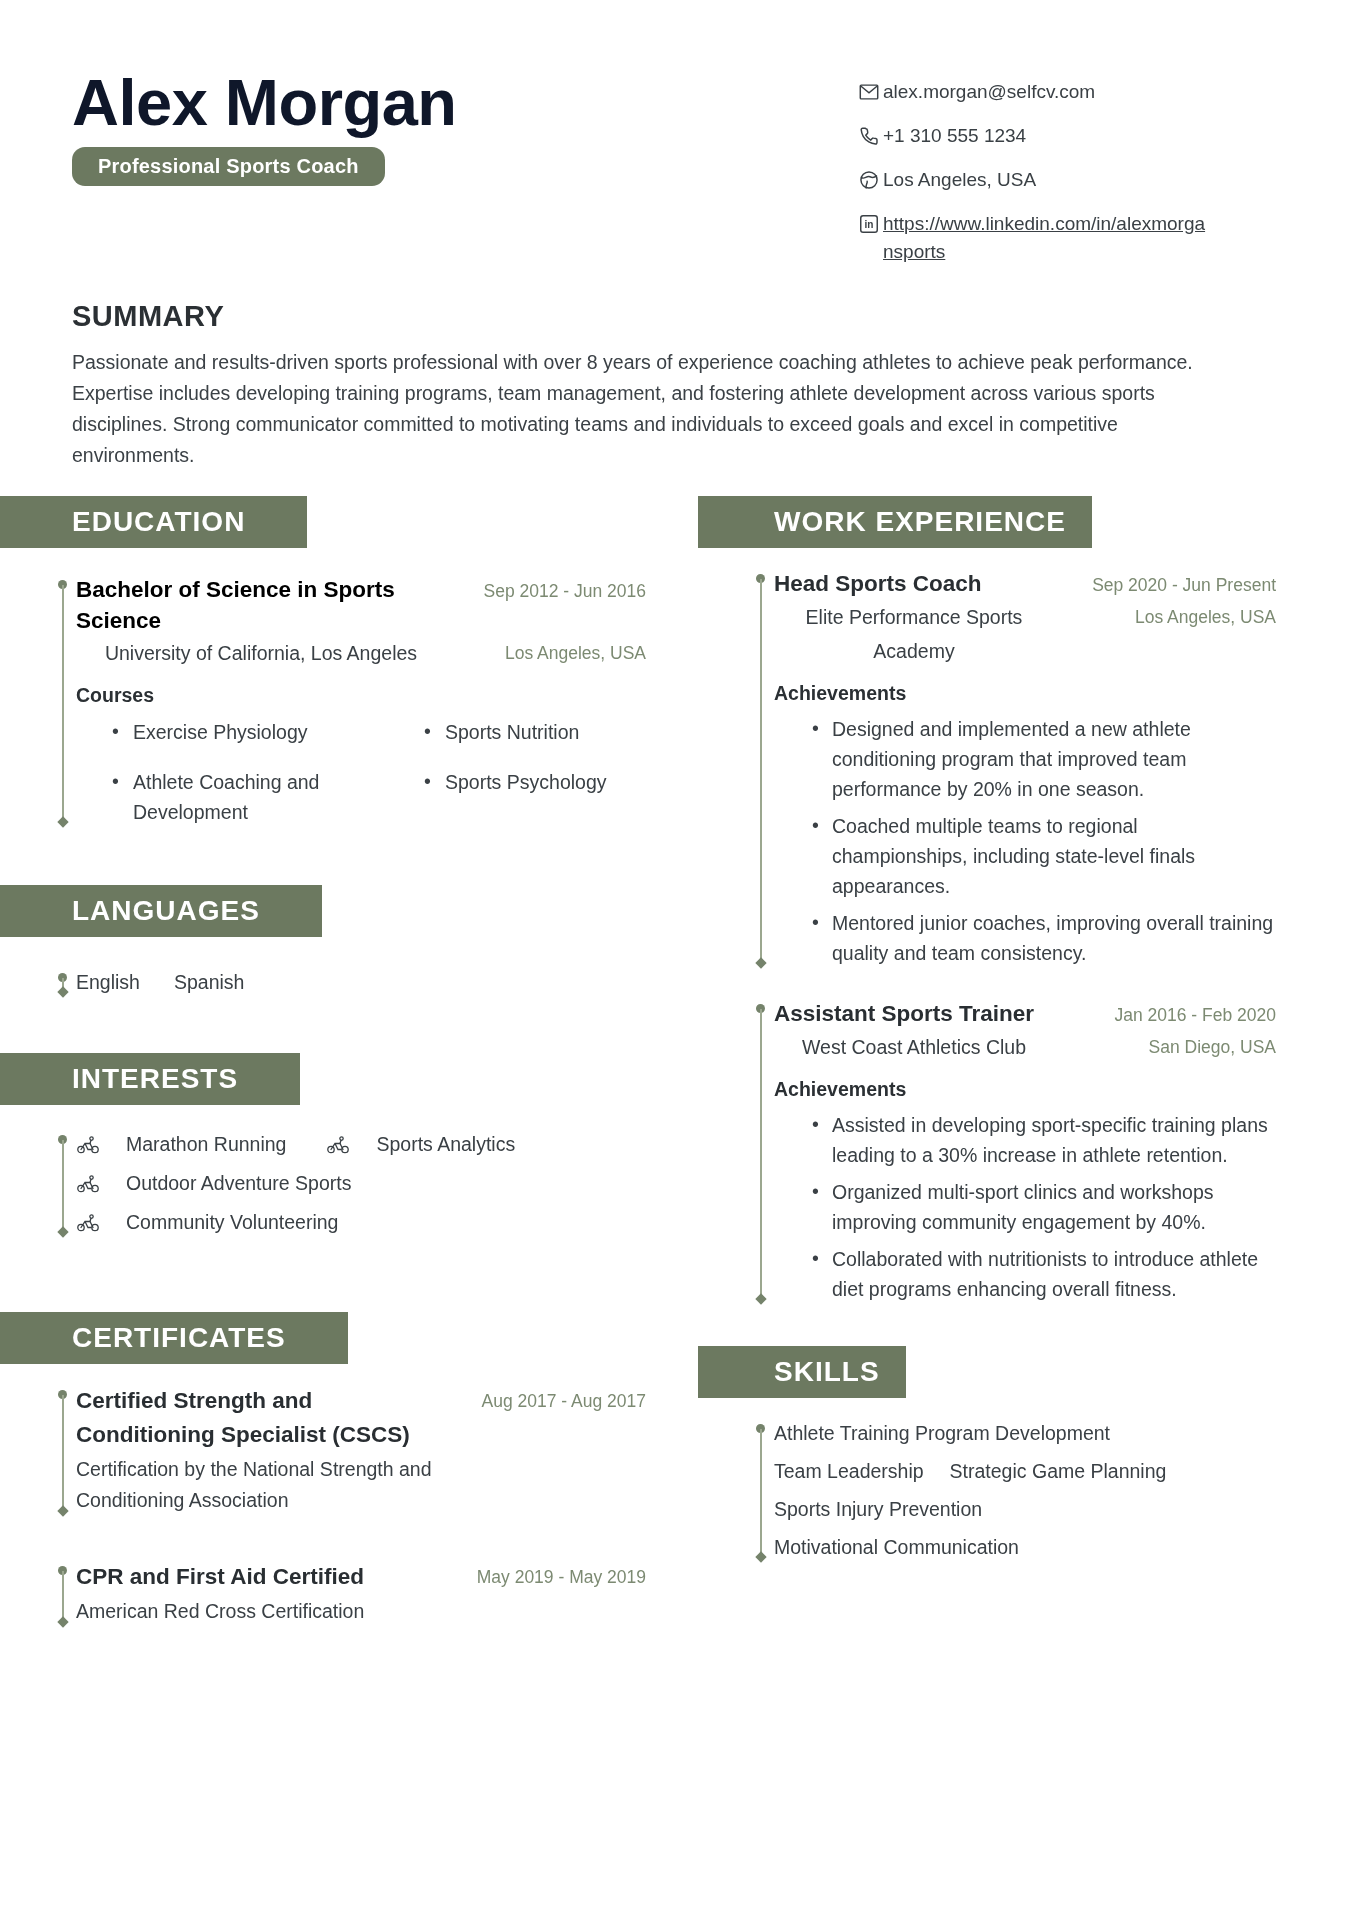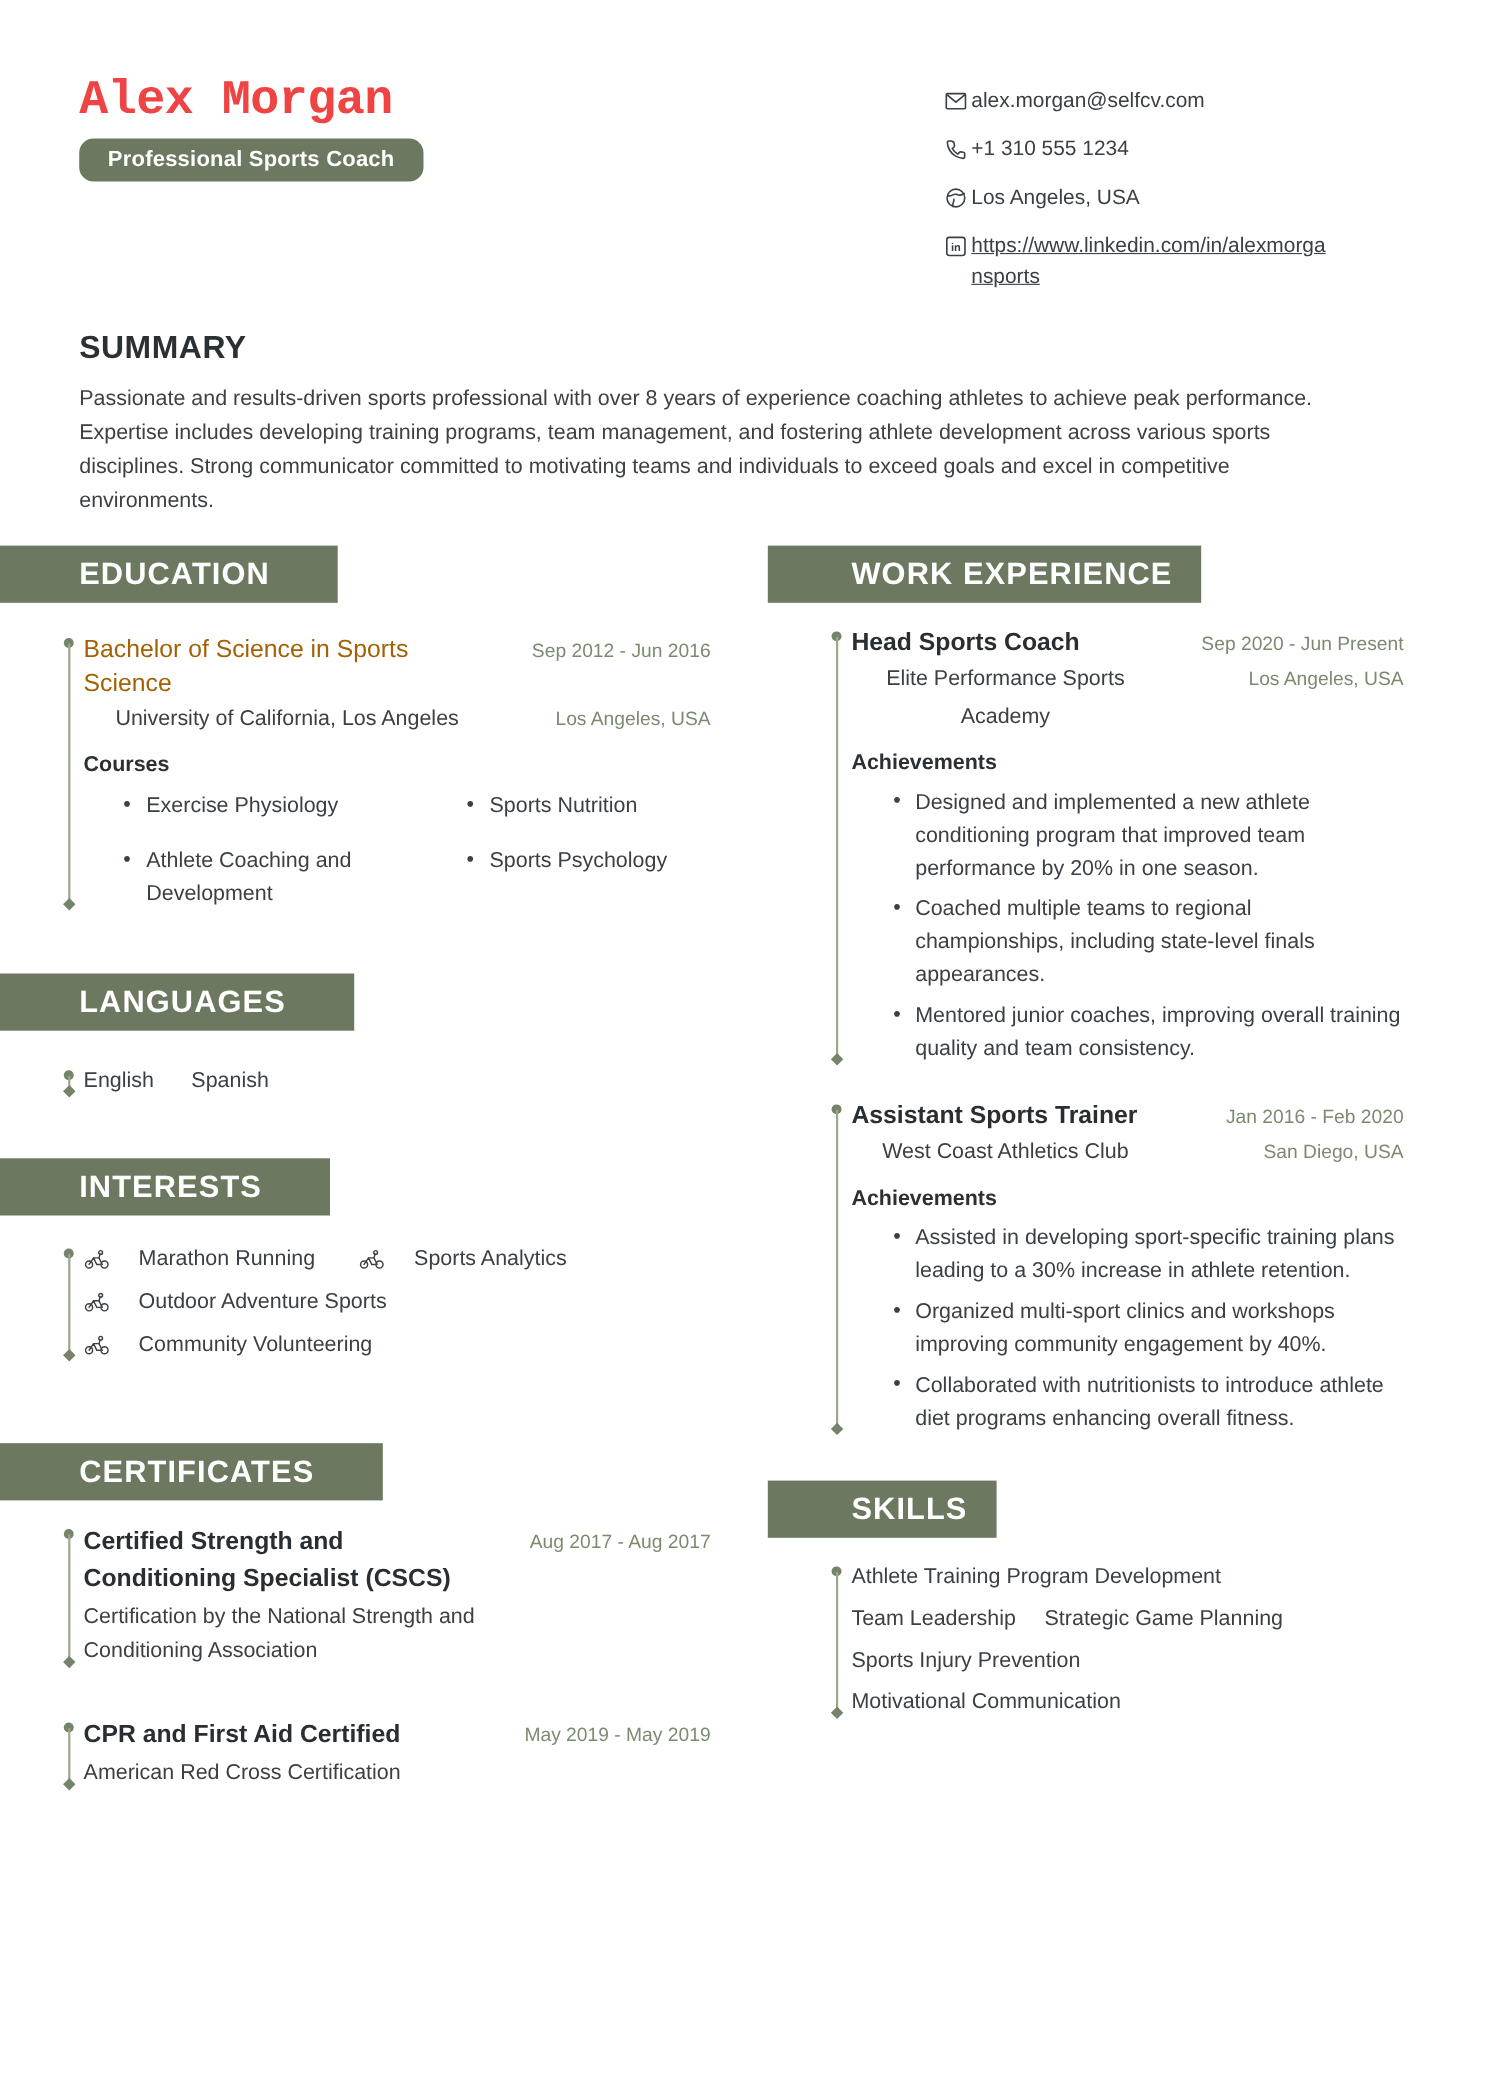--- a/index.html
+++ b/index.html
@@ -10,21 +10,21 @@
     --ink:#383E43;
     --ink-dark:#2B3034;
   }
   *{box-sizing:border-box;margin:0;padding:0;}
   html,body{background:#ffffff;}
   body{font-family:"Liberation Sans","DejaVu Sans",sans-serif;color:var(--ink);}
   .page{position:relative;width:1350px;height:1907px;background:#fff;overflow:hidden;}
 
   
   .header-left{position:absolute;left:72px;top:70px;}
-  .name{font-size:44px;line-height:1.0;font-weight:800;color:#ef4444;letter-spacing:-0.5px;font-family:Liberation Mono, monospace;}
+  .name{font-size:65px;line-height:1.0;font-weight:800;color:#0f172a;letter-spacing:-0.5px;}
   .badge{display:inline-block;margin-top:12px;background:var(--green);color:#fff;
          font-size:20px;font-weight:700;padding:8px 26px;letter-spacing:0.2px;border-radius:13px;}
 
   .contact{position:absolute;left:858px;top:78px;width:352px;}
   .contact-row{display:flex;align-items:flex-start;gap:3px;margin-bottom:16px;
                font-size:19px;line-height:28px;color:#3A4045;}
   .contact-row svg{flex:0 0 auto;margin-top:3px;}
   .contact a{color:#3A4045;text-decoration:underline;word-break:break-all;}
 
   
@@ -45,21 +45,21 @@
   
   .entry{position:relative;margin-left:58px;padding-left:18px;}
   .col-left .entry{margin-right:4px;}
   .col-right .entry{margin-right:74px;}
   .tl{position:absolute;left:0;top:6px;bottom:1px;width:9px;}
   .tl-dot{position:absolute;top:0;left:0;width:9px;height:9px;border-radius:50%;background:var(--marker);}
   .tl-line{position:absolute;top:5px;bottom:7px;left:3.5px;width:2px;background:var(--line);}
   .tl-diamond{position:absolute;bottom:0;left:0.5px;width:8px;height:8px;transform:rotate(45deg);background:var(--marker);}
 
   .row2{display:flex;justify-content:space-between;align-items:flex-start;}
-  .item-title{font-size:22.5px;line-height:31px;font-weight:400;color:#a16207;}
+  .item-title{font-size:22.5px;line-height:31px;font-weight:700;color:#000000;}
   .dates{font-size:17.5px;line-height:26px;color:var(--muted);white-space:nowrap;padding-top:4px;text-align:right;}
   .loc{font-size:17.5px;line-height:26px;color:var(--muted);white-space:nowrap;padding-top:4px;text-align:right;}
   .subline{font-size:19.5px;line-height:34px;color:#3A4045;text-align:center;}
 
   
   .edu-entry{margin-top:26px;}
   .edu-degree{width:348px;}
   .edu-school{width:370px;line-height:34px;}
   .courses-label{margin-top:14px;font-size:19.5px;font-weight:700;color:var(--ink-dark);}
   .course-grid{margin-top:10px;display:grid;grid-template-columns:312px 1fr;row-gap:20px;}

